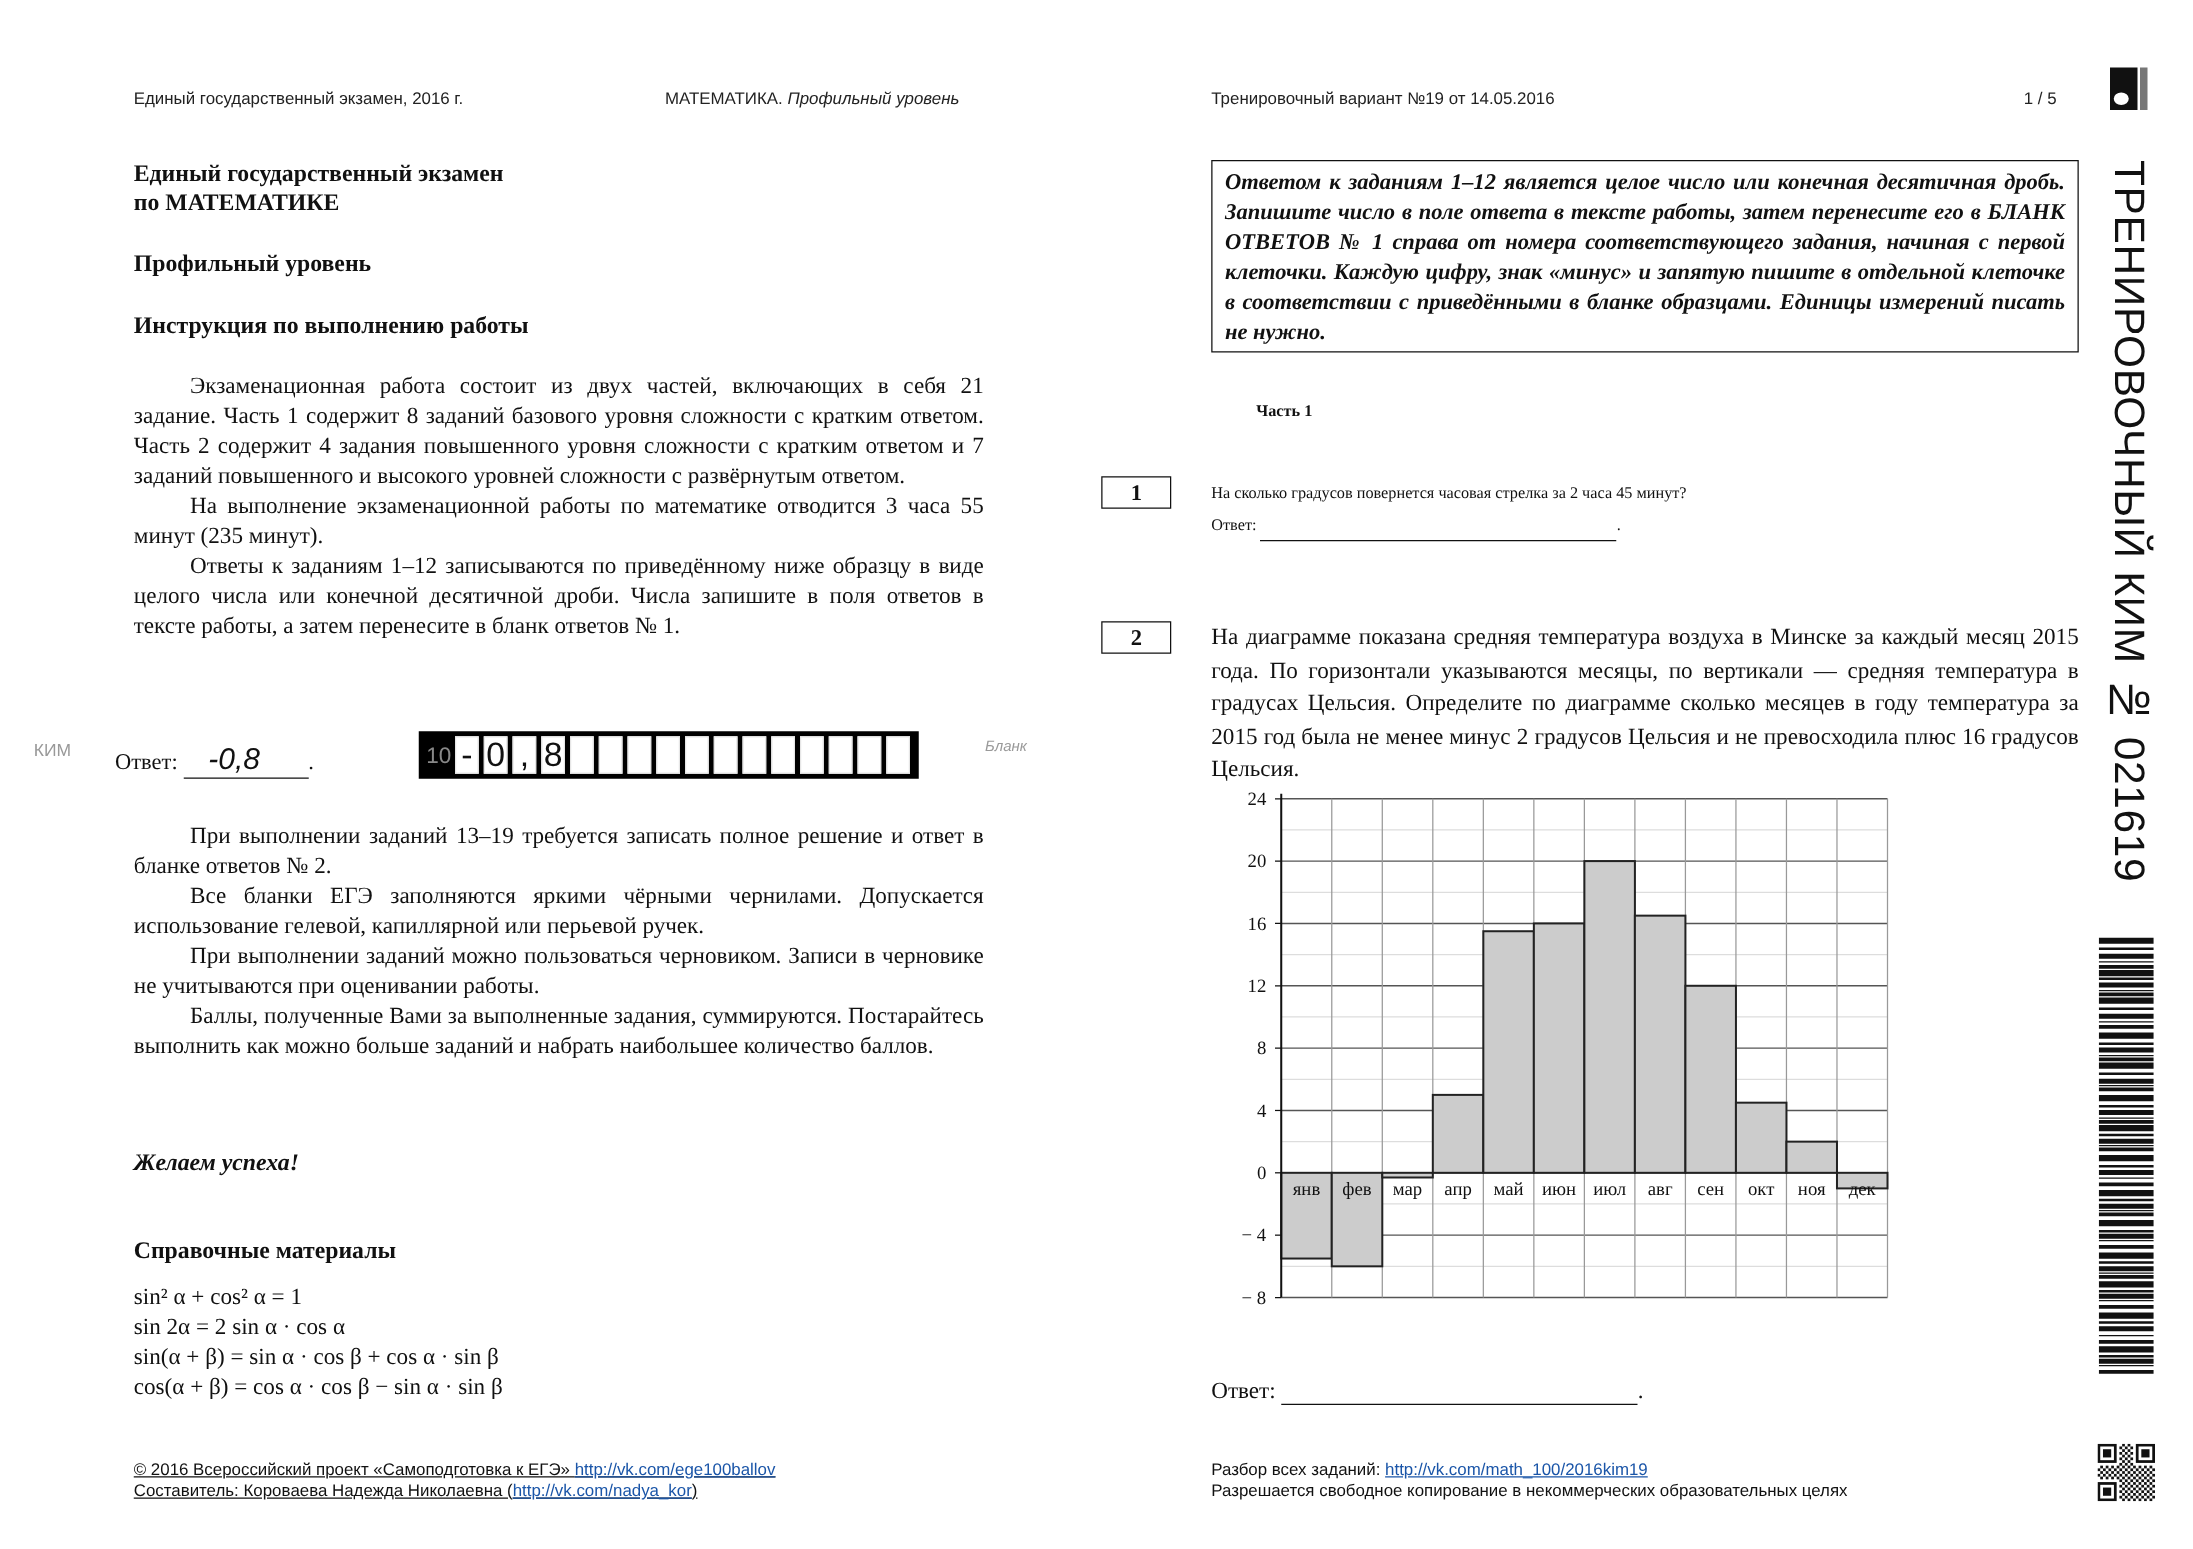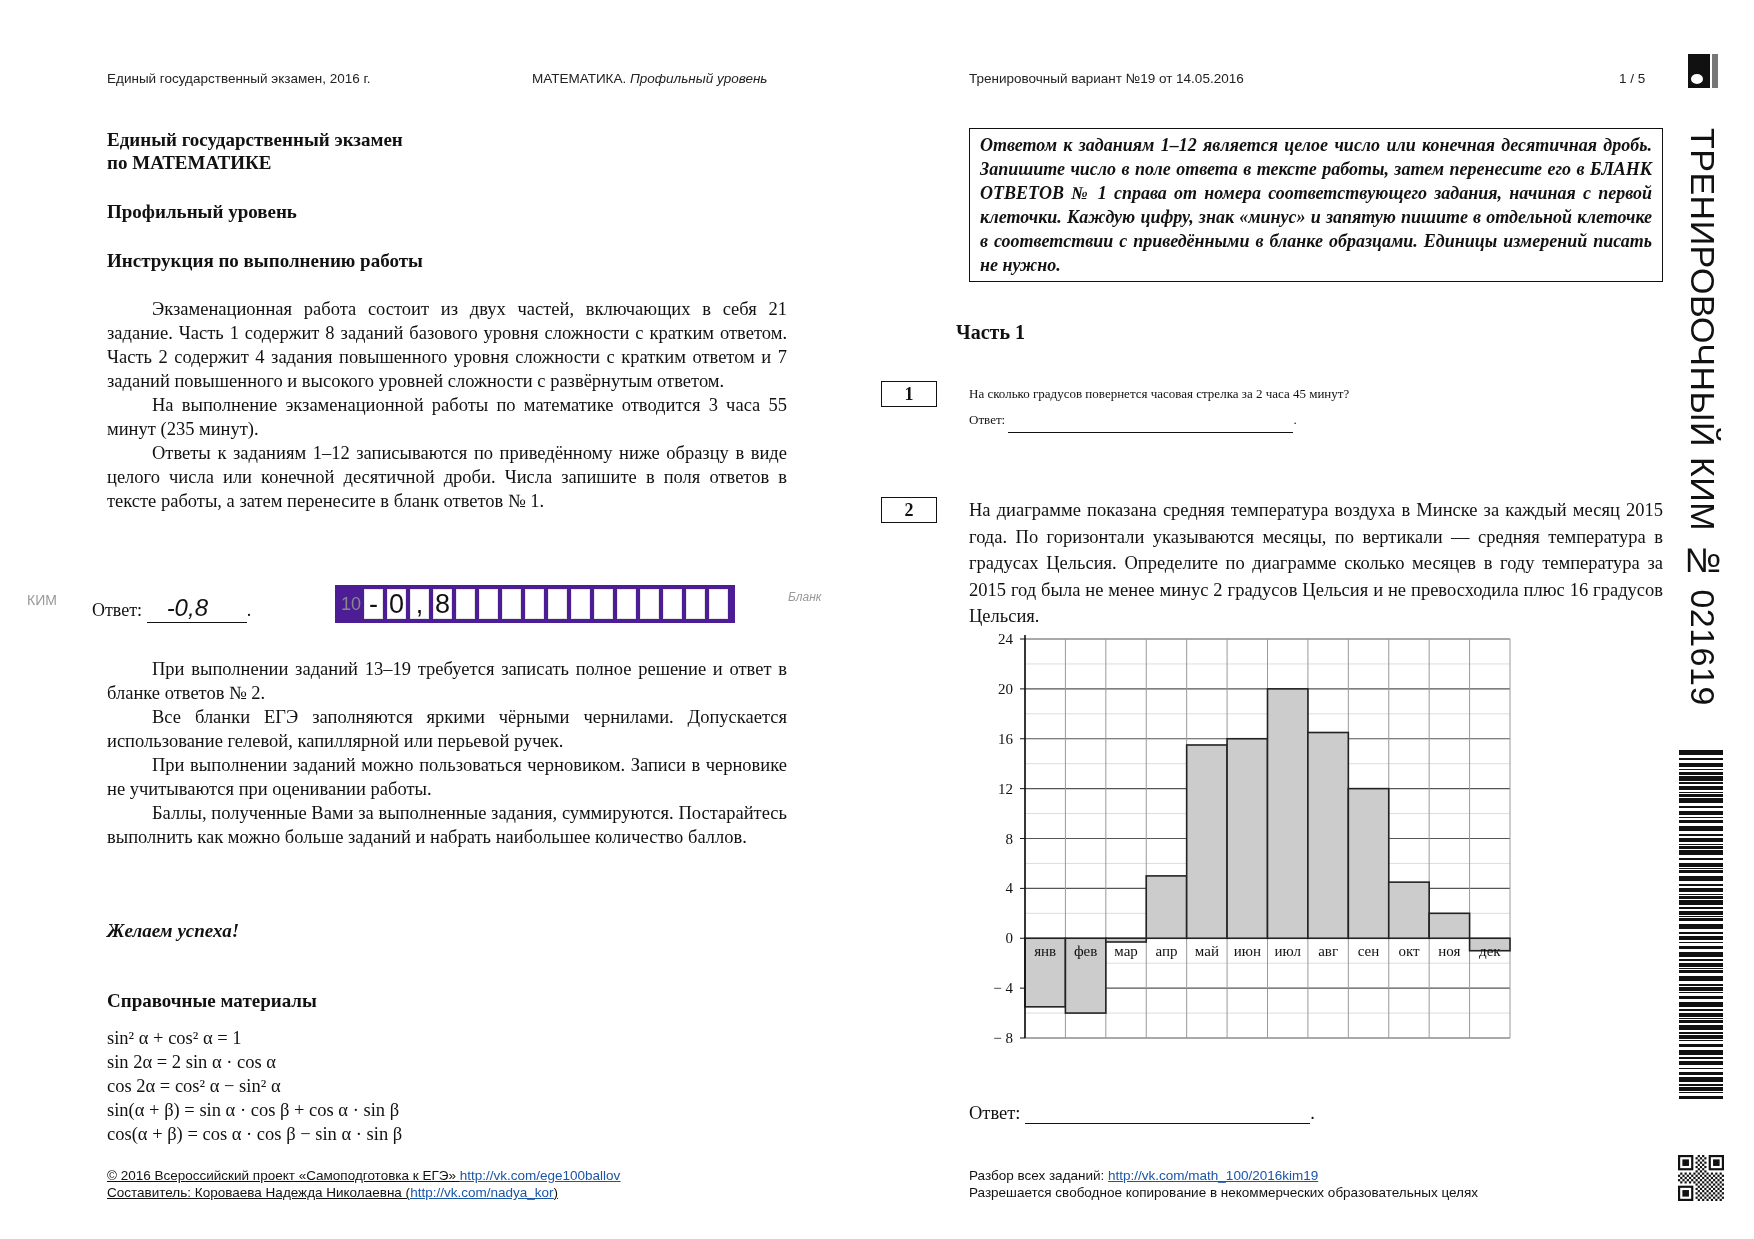--- a/index.html
+++ b/index.html
@@ -8,21 +8,21 @@
   .abs { position:absolute; }
   .hdr { font-size:13.5px; color:#222; top:71px; }
   .center { text-align:left; }
   .bold { font-weight:bold; }
   .para { font-size:18.5px; line-height:24px; text-align:justify; text-align-last:left; }
   .para p { margin:0; text-indent:45px; }
   .para p.noind { text-indent:0; }
   .instr-box { border:1.5px solid #111; padding:4px 10px 4px 10px; font-size:18px; line-height:24px; font-style:italic; font-weight:bold; text-align:justify; text-align-last:left; }
   .task-num { border:1.5px solid #111; width:54px; height:24px; text-align:center; font-weight:bold; font-size:18px; line-height:24px; }
   .answer-line { display:inline-block; border-bottom:1px solid #111; width:285px; height:18px; vertical-align:bottom; }
-  .cells { display:flex; background:#4c1d95; padding:3px; height:32px; align-items:center; }
+  .cells { display:flex; background:#000000; padding:3px; height:32px; align-items:center; }
   .cell { width:19px; height:30px; background:#fff; margin-right:4px; border:1px solid #e6e6e6; box-sizing:border-box; font-family:"Liberation Sans", sans-serif; font-size:27px; line-height:28px; text-align:center; }
   .footer { font-size:13.5px; color:#111; line-height:17px; }
   .footer a { color:#1a55a8; text-decoration:underline; }
   .formula { font-size:18.5px; line-height:24px; font-family:"Liberation Serif", serif; }
   .vtext { writing-mode:vertical-rl; font-family:"Liberation Sans", sans-serif; font-size:34px; letter-spacing:0.5px; color:#111; }
   .chart-label { font-family:"Liberation Serif", serif; font-size:15px; fill:#111; }
 </style>
 </head>
 <body>
 
@@ -78,38 +78,37 @@
   <p>Все бланки ЕГЭ заполняются яркими чёрными чернилами. Допускается использование гелевой, капиллярной или перьевой ручек.</p>
   <p>При выполнении заданий можно пользоваться черновиком. Записи в черновике не учитываются при оценивании работы.</p>
   <p>Баллы, полученные Вами за выполненные задания, суммируются. Постарайтесь выполнить как можно больше заданий и набрать наибольшее количество баллов.</p>
 </div>
 
 <div class="abs center bold" style="left:107px; width:680px; top:920px; font-size:19px; font-style:italic;">Желаем успеха!</div>
 <div class="abs center bold" style="left:107px; width:680px; top:990px; font-size:19px;">Справочные материалы</div>
 <div class="abs center formula" style="left:107px; width:680px; top:1026px;">
   <div>sin² α + cos² α = 1</div>
   <div>sin 2α = 2 sin α · cos α</div>
-  <div>cos 2α = cos² α − sin² α</div>
   <div>sin(α + β) = sin α · cos β + cos α · sin β</div>
   <div>cos(α + β) = cos α · cos β − sin α · sin β</div>
 </div>
 
 <div class="abs center footer sans" style="left:107px; width:680px; top:1167px;text-decoration:underline;">
   <div>
     <span>© 2016 Всероссийский проект «Самоподготовка к ЕГЭ»</span>
     <a href="#">http://vk.com/ege100ballov</a>
   </div>
   <div>
     <span>Составитель: Коровaева Надежда Николаевна (</span><a href="#">http://vk.com/nadya_kor</a><span>)</span>
   </div>
 </div>
 
 <div class="abs instr-box" style="left:969px; top:128px; width:672px;">Ответом к заданиям 1–12 является целое число или конечная десятичная дробь. Запишите число в поле ответа в тексте работы, затем перенесите его в БЛАНК ОТВЕТОВ № 1 справа от номера соответствующего задания, начиная с первой клеточки. Каждую цифру, знак «минус» и запятую пишите в отдельной клеточке в соответствии с приведёнными в бланке образцами. Единицы измерений писать не нужно.</div>
 
-<div class="abs center bold" style="left:956px; width:694px; top:321px; font-size:20px;font-family:Liberation Serif, serif;">Часть 1</div>
+<div class="abs center bold" style="left:1005px; width:694px; top:321px; font-size:13px;font-family:Liberation Serif, serif;">Часть 1</div>
 
 <div class="abs task-num" style="left:881px; top:381px;">1</div>
 <div class="abs" style="left:969px; top:381px; width:694px; font-size:13px; line-height:26px;">
   <div>На сколько градусов повернется часовая стрелка за 2 часа 45 минут?</div>
   <div>
     <span>Ответ:</span>
     <span class="answer-line"></span><span>.</span>
   </div>
 </div>
 

